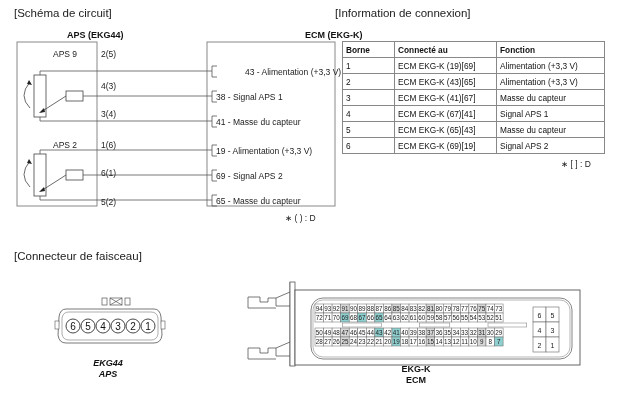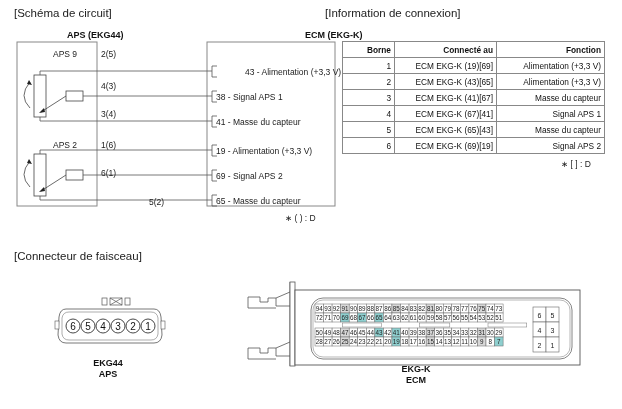--- a/index.html
+++ b/index.html
@@ -4,31 +4,31 @@
 <style>
   html,body{margin:0;padding:0;background:#fff;}
   body{width:622px;height:409px;position:relative;overflow:hidden;font-family:"Liberation Sans",sans-serif;color:#111;}
   .abs{position:absolute;}
   .sec-title{font-size:11.5px;color:#222;}
   .hdr{font-size:9px;font-weight:bold;color:#111;margin-left:41px;}
   .lbl{font-size:8.5px;color:#222;white-space:nowrap;}
   .pin{font-size:8.5px;color:#222;}
   .note{font-size:8.5px;color:#222;}
   table.conn{position:absolute;left:342px;top:41px;border-collapse:collapse;font-size:8.3px;color:#111;}
-  table.conn th,table.conn td{border:1px solid #888;text-align:right;height:15px;padding:0 3px;white-space:nowrap;}
+  table.conn th,table.conn td{border:1px solid #888;text-align:left;height:15px;padding:0 3px;white-space:nowrap;}
   table.conn th{font-weight:bold;}
   table.conn col.c1{width:52px;} table.conn col.c2{width:102px;} table.conn col.c3{width:108px;}
   svg text{font-family:"Liberation Sans",sans-serif;}
   .cap{font-size:9px;font-weight:bold;text-align:center;line-height:11px;}
 </style>
 </head>
 <body>
 
 <div class="abs sec-title" style="left:14px;top:7px;">[Schéma de circuit]</div>
-<div class="abs sec-title" style="left:325px;top:7px;">[Information de connexion]</div>
+<div class="abs sec-title" style="left:335px;top:7px;">[Information de connexion]</div>
 <div class="abs sec-title" style="left:14px;top:250px;">[Connecteur de faisceau]</div>
 
 <div class="abs hdr" style="left:26px;top:30px;">APS (EKG44)</div>
 <div class="abs hdr" style="left:243px;top:30px;padding-left:21px;">ECM (EKG-K)</div>
 
 <svg class="abs" style="left:0;top:0;" width="340" height="250">
 
   <rect x="17" y="42" width="80" height="164" fill="none" stroke="#888" stroke-width="1"></rect>
 
   <rect x="207" y="42" width="128" height="164" fill="none" stroke="#888" stroke-width="1"></rect>
@@ -68,21 +68,21 @@
 </svg>
 
 <div class="abs lbl" style="left:53px;top:49px;">APS 9</div>
 <div class="abs lbl" style="left:53px;top:140px;">APS 2</div>
 
 <div class="abs pin" style="left:101px;top:49px;text-align:right;">2(5)</div>
 <div class="abs pin" style="left:101px;top:81px;">4(3)</div>
 <div class="abs pin" style="left:101px;top:109px;">3(4)</div>
 <div class="abs pin" style="left:101px;top:140px;">1(6)</div>
 <div class="abs pin" style="left:101px;top:168px;">6(1)</div>
-<div class="abs pin" style="left:101px;top:197px;margin-left:48px;">5(2)</div>
+<div class="abs pin" style="left:101px;top:197px;">5(2)</div>
 
 <div class="abs lbl" style="left:216px;top:67px;margin-left:29px;">43 - Alimentation (+3,3 V)</div>
 <div class="abs lbl" style="left:216px;top:92px;">38 - Signal APS 1</div>
 <div class="abs lbl" style="left:216px;top:117px;">41 - Masse du capteur</div>
 <div class="abs lbl" style="left:216px;top:146px;">19 - Alimentation (+3,3 V)</div>
 <div class="abs lbl" style="left:216px;top:171px;">69 - Signal APS 2</div>
 <div class="abs lbl" style="left:216px;top:196px;">65 - Masse du capteur</div>
 
 <div class="abs note" style="left:285px;top:213px;">∗ (   ) : D</div>
 
@@ -152,21 +152,21 @@
       <circle cx="63" cy="31" r="7" fill="#fff" stroke="#333" stroke-width="0.9"></circle>
       <text x="63" y="35" text-anchor="middle" font-size="10" fill="#111">4</text>
       <circle cx="78" cy="31" r="7" fill="#fff" stroke="#333" stroke-width="0.9"></circle>
       <text x="78" y="35" text-anchor="middle" font-size="10" fill="#111">3</text>
       <circle cx="93" cy="31" r="7" fill="#fff" stroke="#333" stroke-width="0.9"></circle>
       <text x="93" y="35" text-anchor="middle" font-size="10" fill="#111">2</text>
       <circle cx="108" cy="31" r="7" fill="#fff" stroke="#333" stroke-width="0.9"></circle>
       <text x="108" y="35" text-anchor="middle" font-size="10" fill="#111">1</text>
     </g>
 </svg>
-<div class="abs cap" style="left:78px;top:358px;width:60px;">
+<div class="abs cap" style="left:78px;top:358px;width:60px;font-style:italic;">
   <div>EKG44</div>
   <div>APS</div>
 </div>
 
 <svg class="abs" style="left:240px;top:270px;" width="380" height="100">
 
   <polyline points="50,12 50,96" stroke="#555" stroke-width="0.8" fill="none"></polyline>
   <rect x="50" y="12" width="5" height="84" fill="#fff" stroke="#555" stroke-width="0.8"></rect>
   <polyline points="50,22 36,28 36,36 50,36" stroke="#555" stroke-width="0.8" fill="none"></polyline>
   <polyline points="50,72 36,78 36,86 50,86" stroke="#555" stroke-width="0.8" fill="none"></polyline>

